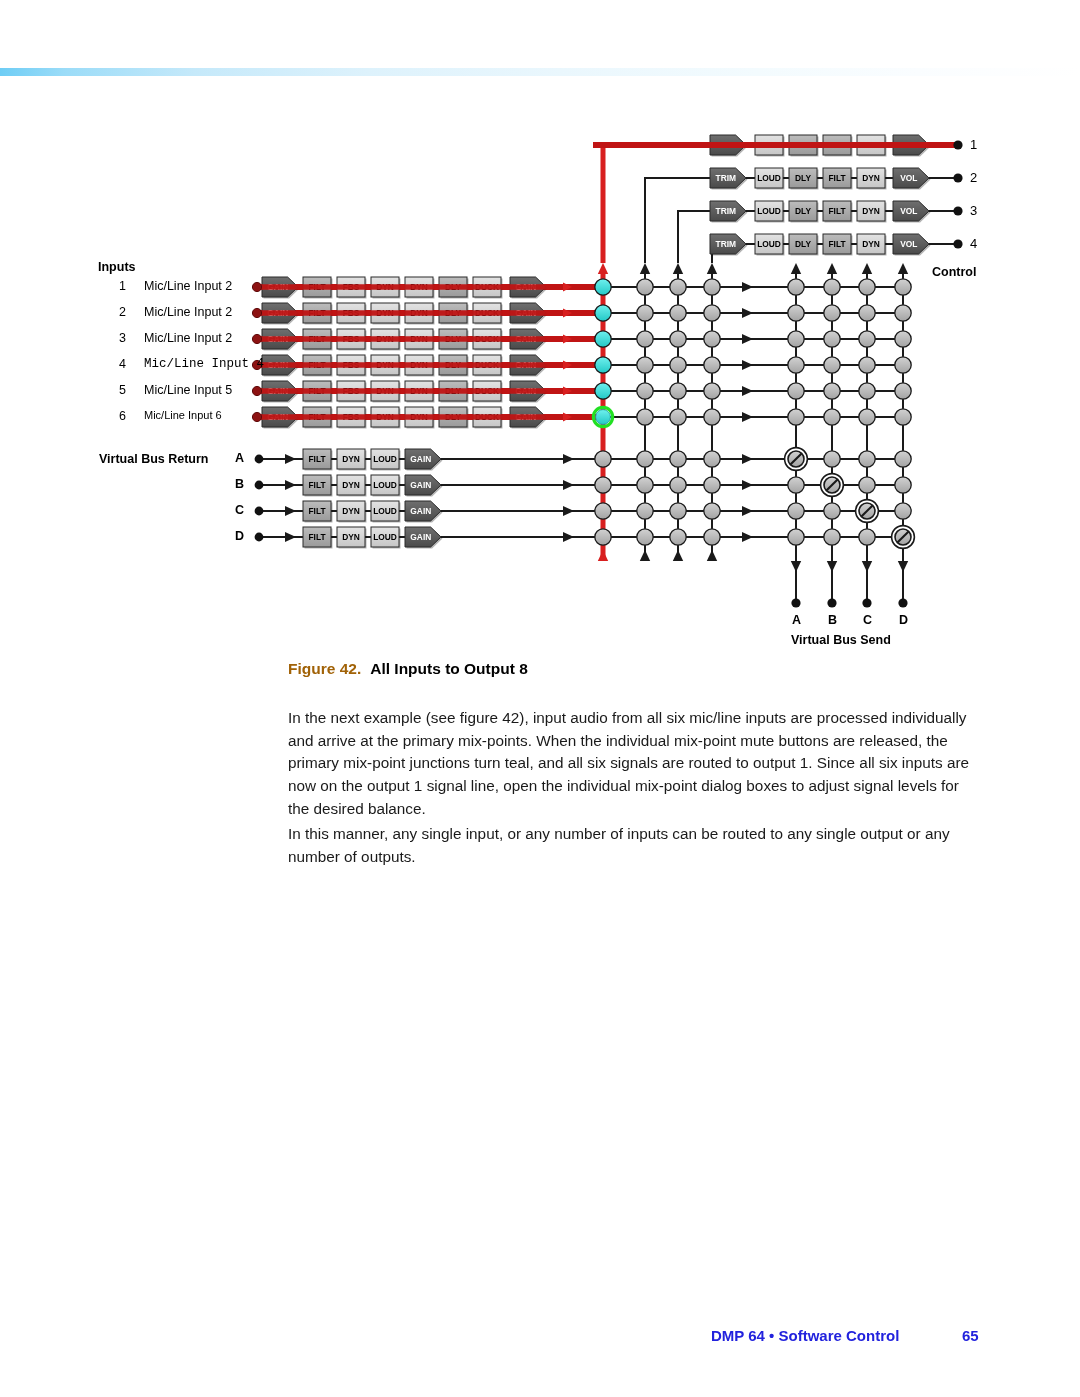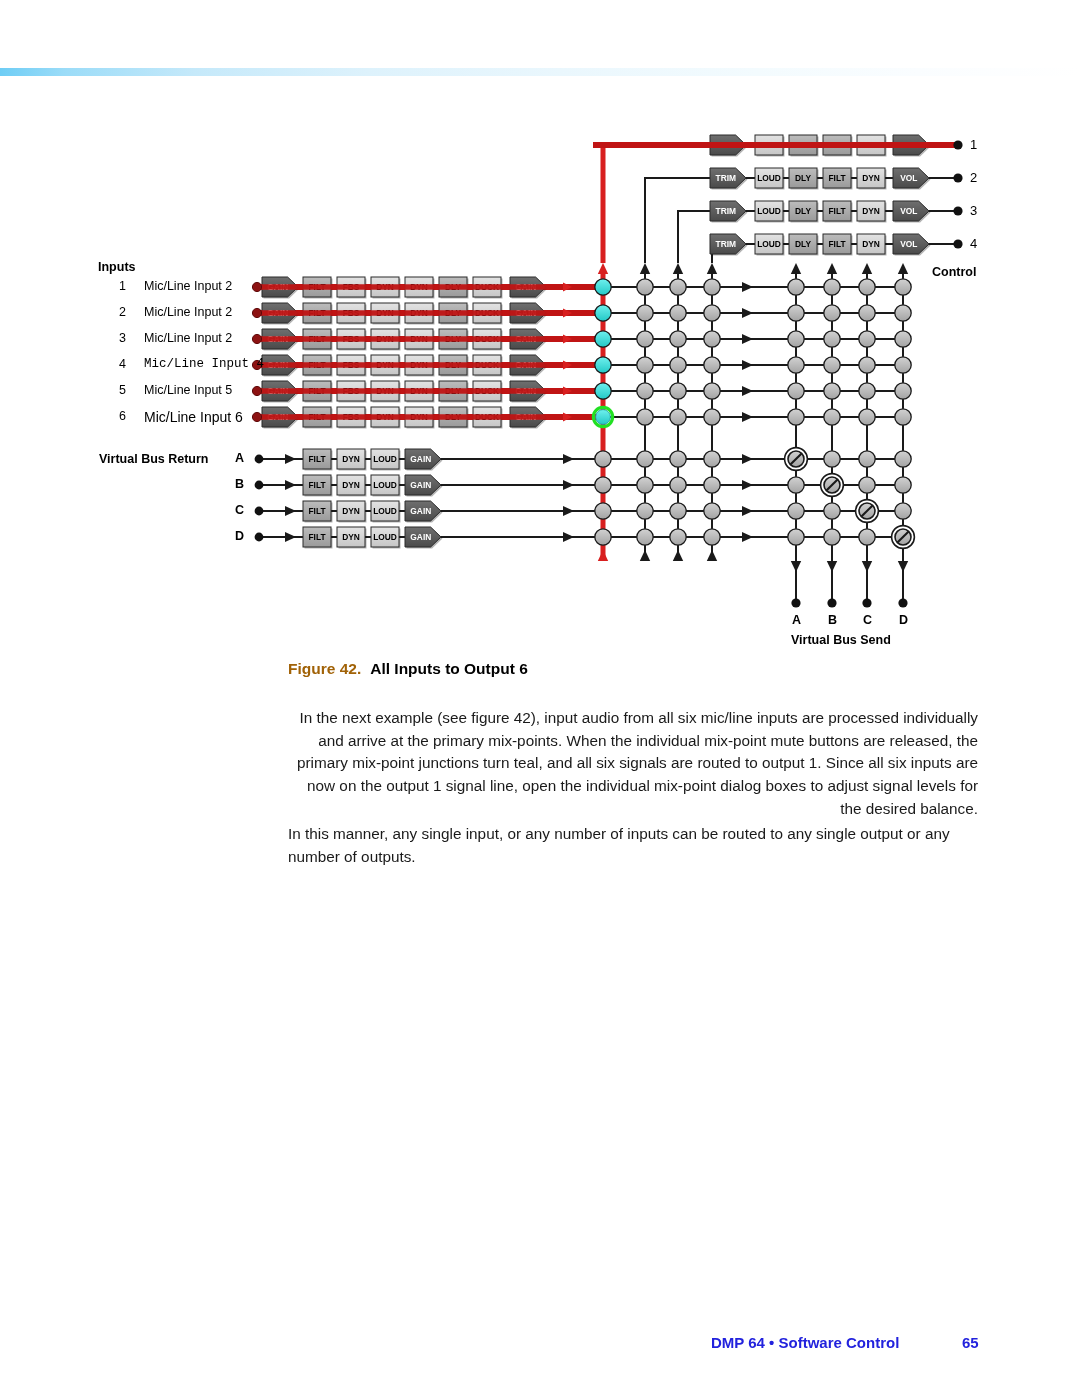--- a/index.html
+++ b/index.html
@@ -38,29 +38,29 @@
     font-size:15.5px; font-weight:bold;
   }
   #caption .fignum{ color:#a16207; }
   #caption .figtitle{ color:#000; margin-left:9px; }
 
   .para{
     position:absolute; left:288px; width:690px;
     font-size:15.3px; line-height:22.6px; color:#1a1a1a;
     text-align:left;
   }
-  #para1{ top:692px;text-align:right; }
+  #para1{ top:692px; }
   #para2{ top:808px; }
 
   
   #footer{
     position:absolute; left:0; top:1327px; width:1080px; height:24px;
   }
   #footer .ftxt{
-    position:absolute; top:0; color:#2222dd; font-weight:bold; font-size:15px;margin-top:7px;
+    position:absolute; top:0; color:#2222dd; font-weight:bold; font-size:15px;
   }
   #footer-title{ left:711px; }
   #footer-page{ left:962px; }
 </style>
 </head>
 <body>
 
 <div id="top-band"></div>
 
 <div id="figure">
@@ -973,21 +973,21 @@
       <div class="lbl" style="left: 144px; top: 169px; font-size: 12.5px;">Mic/Line Input 2</div>
       <div class="lbl" style="left: 119px; top: 195px; font-size: 12.5px;">2</div>
       <div class="lbl" style="left: 144px; top: 195px; font-size: 12.5px;">Mic/Line Input 2</div>
       <div class="lbl" style="left: 119px; top: 221px; font-size: 12.5px;">3</div>
       <div class="lbl" style="left: 144px; top: 221px; font-size: 12.5px;">Mic/Line Input 2</div>
       <div class="lbl" style="left: 119px; top: 247px; font-size: 12.5px;">4</div>
       <div class="lbl" style="left: 144px; top: 247px; font-size: 12.5px; font-family: Liberation Mono, monospace;">Mic/Line Input 4</div>
       <div class="lbl" style="left: 119px; top: 273px; font-size: 12.5px;">5</div>
       <div class="lbl" style="left: 144px; top: 273px; font-size: 12.5px;">Mic/Line Input 5</div>
       <div class="lbl" style="left: 119px; top: 299px; font-size: 12.5px;">6</div>
-      <div class="lbl" style="left: 144px; top: 299px; font-size: 14px;">Mic/Line Input 6</div>
+      <div class="lbl" style="left: 144px; top: 299px; font-size: 11px;">Mic/Line Input 6</div>
     </div>
 
   <div id="vbr-labels">
       <div class="lbl lbl-bold" style="left: 235px; top: 341px; font-size: 12.5px;">A</div>
       <div class="lbl lbl-bold" style="left: 235px; top: 367px; font-size: 12.5px;">B</div>
       <div class="lbl lbl-bold" style="left: 235px; top: 393px; font-size: 12.5px;">C</div>
       <div class="lbl lbl-bold" style="left: 235px; top: 419px; font-size: 12.5px;">D</div>
     </div>
 
   <div id="output-labels">
@@ -999,21 +999,21 @@
 
   <div id="vbs-labels">
       <div class="lbl lbl-bold" style="left: 792px; top: 503px; font-size: 12.5px;">A</div>
       <div class="lbl lbl-bold" style="left: 828px; top: 503px; font-size: 12.5px;">B</div>
       <div class="lbl lbl-bold" style="left: 863px; top: 503px; font-size: 12.5px;">C</div>
       <div class="lbl lbl-bold" style="left: 899px; top: 503px; font-size: 12.5px;">D</div>
     </div>
 </div>
 
 <div id="caption">
-  <span class="fignum">Figure 42.</span><span class="figtitle">All Inputs to Output 6</span>
+  <span class="fignum">Figure 42.</span><span class="figtitle">All Inputs to Output 8</span>
 </div>
 
 <p class="para" id="para1">In the next example (see figure 42), input audio from all six mic/line inputs are processed individually and arrive at the primary mix-points. When the individual mix-point mute buttons are released, the primary mix-point junctions turn teal, and all six signals are routed to output 1. Since all six inputs are now on the output 1 signal line, open the individual mix-point dialog boxes to adjust signal levels for the desired balance.</p>
 <p class="para" id="para2">In this manner, any single input, or any number of inputs can be routed to any single output or any number of outputs.</p>
 
 <div id="footer">
   <span class="ftxt" id="footer-title">DMP 64 • Software Control</span>
   <span class="ftxt" id="footer-page">65</span>
 </div>
 

